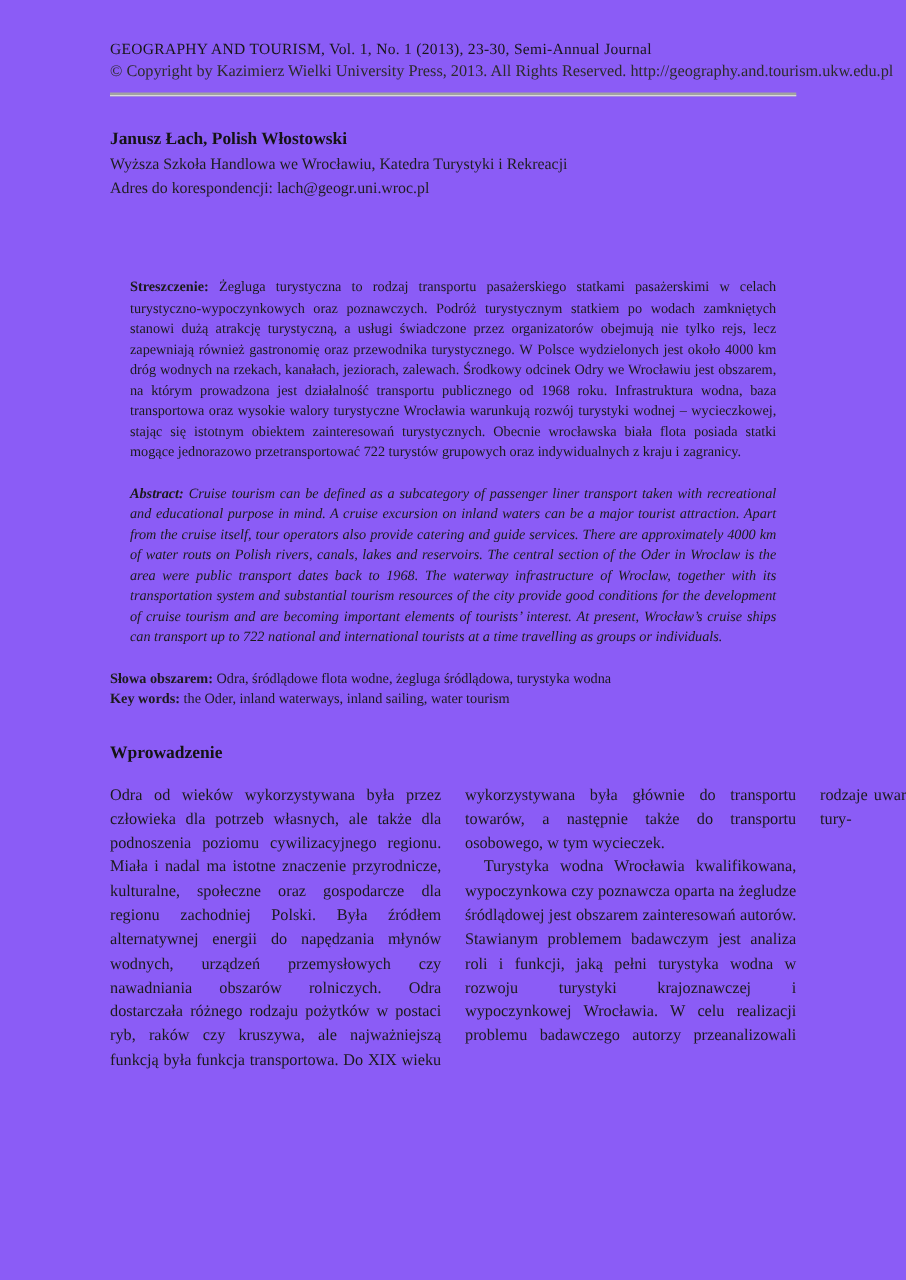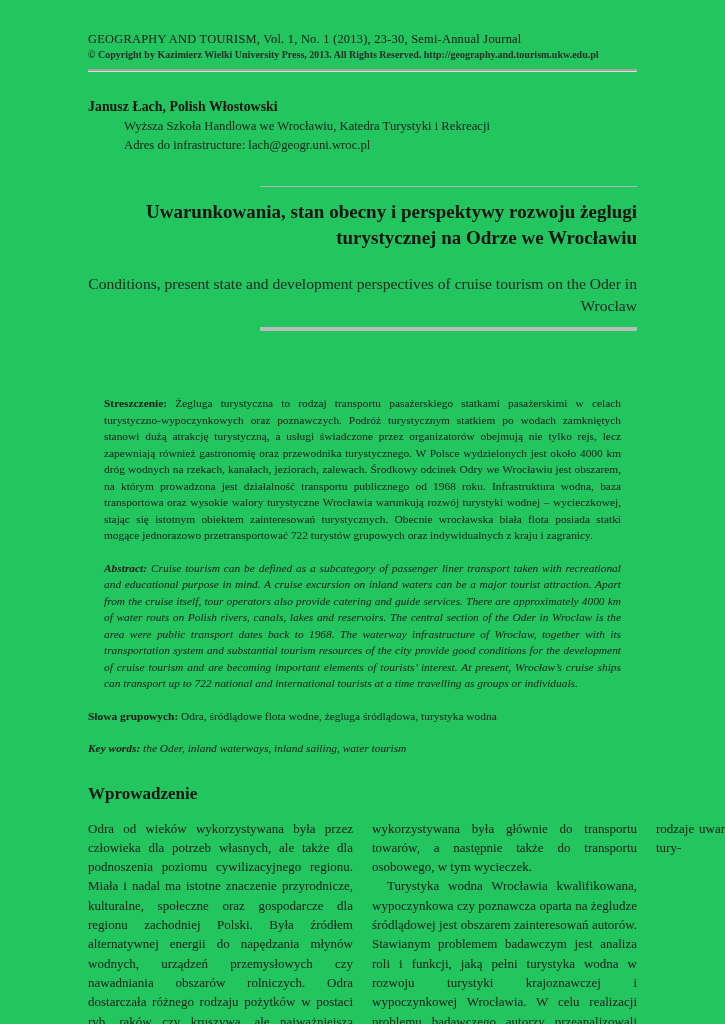--- a/index.html
+++ b/index.html
@@ -5,59 +5,57 @@
   html, body {
     margin: 0;
     padding: 0;
     background: #ffffff;
   }
   .page {
     position: relative;
     width: 725px;
     height: 1024px;
     margin: 0 auto;
-    background: #22c55e;
+    background: #8b5cf6;
     overflow: hidden;
     box-sizing: border-box;
     padding: 32px 88px 0 88px;
     font-family: "Liberation Serif", "DejaVu Serif", serif;
     color: #1c1c1c;
   }
   
   .journal-line {
     font-size: 12.4px;
     letter-spacing: 0.25px;
     color: #171717;
     white-space: nowrap;
   }
   .copyright-line {
-    font-size: 10px;
+    font-size: 13px;
     margin-top: 2px;
     color: #2c2c2c;
     white-space: nowrap;
-    font-weight: bold;
   }
   .header-rule {
     margin-top: 9px;
     height: 2px;
     background: #a2a2a2;
     border-bottom: 1px solid #d9d9d9;
   }
   
   .authors-block { margin-top: 27px; }
   .author-names {
     font-weight: bold;
     font-size: 13.9px;
     color: #141414;
   }
   .affiliation, .correspondence {
     font-size: 12.7px;
     margin-top: 4px;
     color: #1e1e1e;
-    margin-left: 36px;
   }
   
   .title-block { margin-top: 33px; }
   .title-rule-thin {
     margin-left: 172px;
     border-top: 1px solid var(--rule-gray, #b5b5b5);
     height: 0;
   }
   .title-pl {
     margin-top: 12px;
@@ -91,25 +89,25 @@
   }
   .abstract-block p { margin: 16px; }
   .abstract-block p + p { margin-top: 5px; font-style: italic; }
   .keywords-line {
     font-size: 11.4px;
     line-height: 16.5px;
     margin-top: 9px;
     text-align: left;
     color: #1b1b1b;
   }
-  .keywords-line.second { margin-top: 16px; font-style: italic; }
+  .keywords-line.second { margin-top: 0; }
   
   .section-heading {
     margin-top: 27px;
-    font-size: 17px;
+    font-size: 14px;
     font-weight: bold;
     color: #141414;
   }
   .two-col {
     margin-top: 15px;
     height: 238px;
     column-count: 2;
     column-gap: 19px;
     column-fill: auto;
     font-size: 13px;
@@ -127,34 +125,28 @@
 
   <div>
     <div class="journal-line">GEOGRAPHY AND TOURISM, Vol. 1, No. 1 (2013), 23-30, Semi-Annual Journal</div>
     <div class="copyright-line">© Copyright by Kazimierz Wielki University Press, 2013. All Rights Reserved. http://geography.and.tourism.ukw.edu.pl</div>
     <div class="header-rule"></div>
   </div>
 
   <div class="authors-block">
     <div class="author-names">Janusz Łach, Polish Włostowski</div>
     <div class="affiliation">Wyższa Szkoła Handlowa we Wrocławiu, Katedra Turystyki i Rekreacji</div>
-    <div class="correspondence">Adres do infrastructure: lach@geogr.uni.wroc.pl</div>
+    <div class="correspondence">Adres do korespondencji: lach@geogr.uni.wroc.pl</div>
   </div>
 
-  <div class="title-block">
-    <div class="title-rule-thin"></div>
-    <h1 class="title-pl" style="margin:12px 0 0 0;">Uwarunkowania, stan obecny i perspektywy rozwoju żeglugi turystycznej na Odrze we Wrocławiu</h1>
-    <h2 class="title-en" style="margin:22px 0 0 0;">Conditions, present state and development perspectives of cruise tourism on the Oder in Wrocław</h2>
-    <div class="title-rule-thick"></div>
-  </div>
 
   <div class="abstract-block">
     <p><b>Streszczenie:</b> <span>Żegluga turystyczna to rodzaj transportu pasażerskiego statkami pasażerskimi w celach turystyczno-wypoczynkowych oraz poznawczych. Podróż turystycznym statkiem po wodach zamkniętych stanowi dużą atrakcję turystyczną, a usługi świadczone przez organizatorów obejmują nie tylko rejs, lecz zapewniają również gastronomię oraz przewodnika turystycznego. W Polsce wydzielonych jest około 4000 km dróg wodnych na rzekach, kanałach, jeziorach, zalewach. Środkowy odcinek Odry we Wrocławiu jest obszarem, na którym prowadzona jest działalność transportu publicznego od 1968 roku. Infrastruktura wodna, baza transportowa oraz wysokie walory turystyczne Wrocławia warunkują rozwój turystyki wodnej – wycieczkowej, stając się istotnym obiektem zainteresowań turystycznych. Obecnie wrocławska biała flota posiada statki mogące jednorazowo przetransportować 722 turystów grupowych oraz indywidualnych z kraju i zagranicy.</span></p>
     <p><b>Abstract:</b> <span>Cruise tourism can be defined as a subcategory of passenger liner transport taken with recreational and educational purpose in mind. A cruise excursion on inland waters can be a major tourist attraction. Apart from the cruise itself, tour operators also provide catering and guide services. There are approximately 4000 km of water routs on Polish rivers, canals, lakes and reservoirs. The central section of the Oder in Wroclaw is the area were public transport dates back to 1968. The waterway infrastructure of Wroclaw, together with its transportation system and substantial tourism resources of the city provide good conditions for the development of cruise tourism and are becoming important elements of tourists’ interest. At present, Wrocław’s cruise ships can transport up to 722 national and international tourists at a time travelling as groups or individuals.</span></p>
-    <div class="keywords-line"><b>Słowa grupowych:</b> <span>Odra, śródlądowe flota wodne, żegluga śródlądowa, turystyka wodna</span></div>
+    <div class="keywords-line"><b>Słowa obszarem:</b> <span>Odra, śródlądowe flota wodne, żegluga śródlądowa, turystyka wodna</span></div>
     <div class="keywords-line second"><b>Key words:</b> <span>the Oder, inland waterways, inland sailing, water tourism</span></div>
   </div>
 
   <div>
     <h3 class="section-heading" style="margin-bottom:0;">Wprowadzenie</h3>
     <div class="two-col">
       <p>Odra od wieków wykorzystywana była przez człowieka dla potrzeb własnych, ale także dla podnoszenia poziomu cywilizacyjnego regionu. Miała i nadal ma istotne znaczenie przyrodnicze, kulturalne, społeczne oraz gospodarcze dla regionu zachodniej Polski. Była źródłem alternatywnej energii do napędzania młynów wodnych, urządzeń przemysłowych czy nawadniania obszarów rolniczych. Odra dostarczała różnego rodzaju pożytków w postaci ryb, raków czy kruszywa, ale najważniejszą funkcją była funkcja transportowa. Do XIX wieku wykorzystywana była głównie do transportu towarów, a następnie także do transportu osobowego, w tym wycieczek.</p>
       <p class="indented">Turystyka wodna Wrocławia kwalifikowana, wypoczynkowa czy poznawcza oparta na żegludze śródlądowej jest obszarem zainteresowań autorów. Stawianym problemem badawczym jest analiza roli i funkcji, jaką pełni turystyka wodna w rozwoju turystyki krajoznawczej i wypoczynkowej Wrocławia. W celu realizacji problemu badawczego autorzy przeanalizowali rodzaje uwarunkowań, które wpływają na rozwój tury-</p>
     </div>
   </div>

